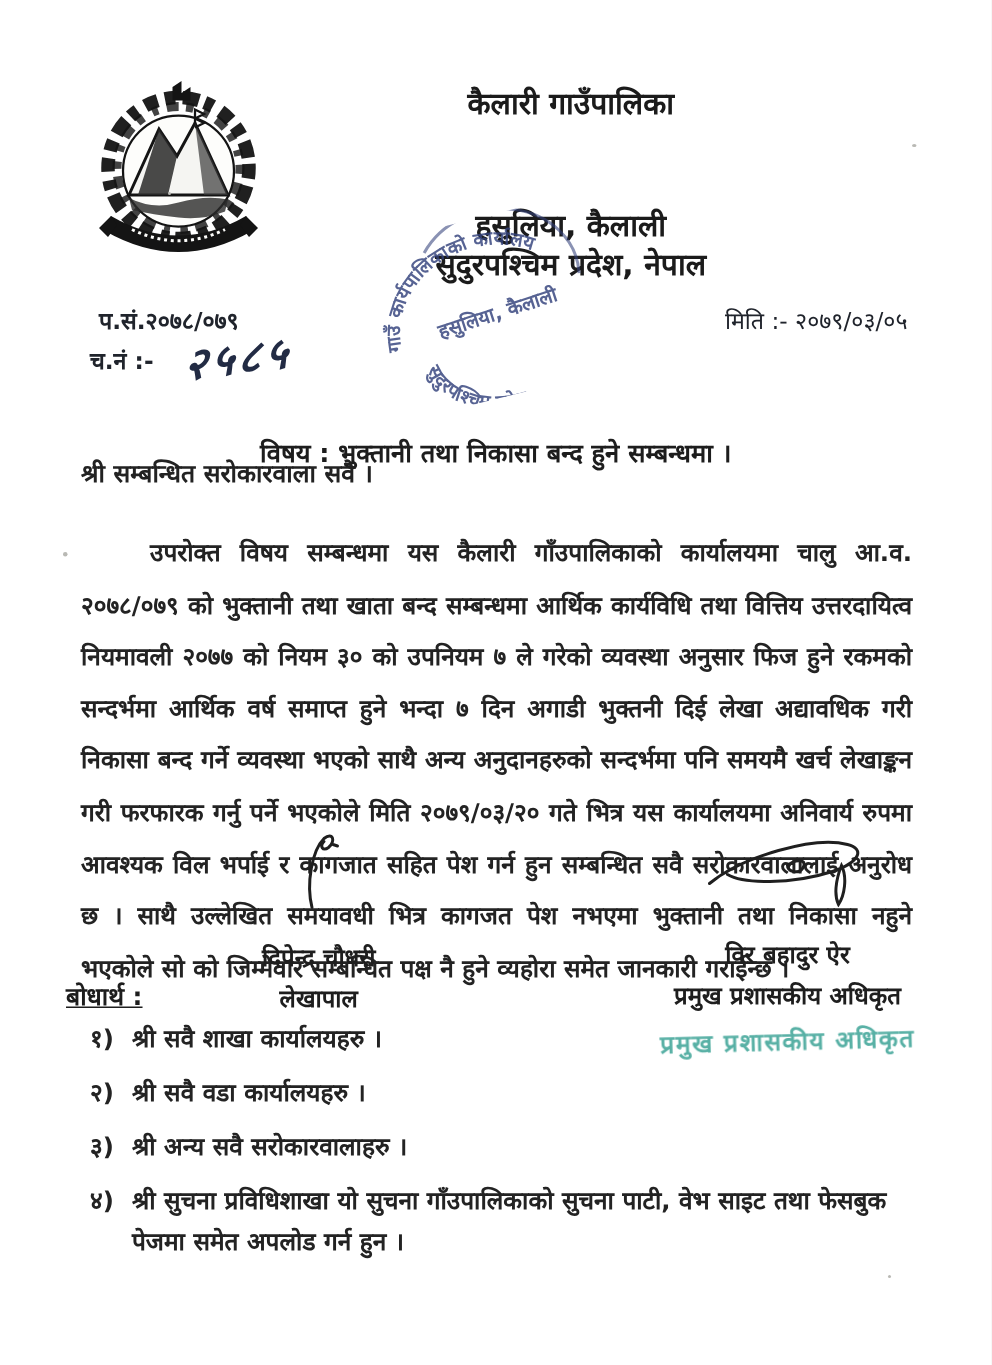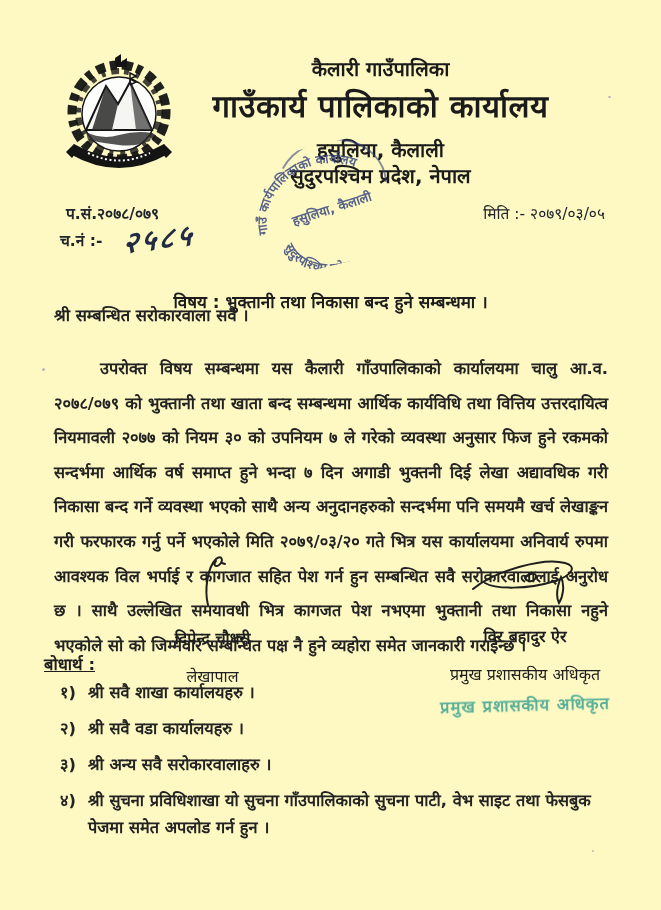--- a/index.html
+++ b/index.html
@@ -5,21 +5,21 @@
   html,body{margin:0;padding:0;}
   body{
     background:#e9e9e7;
     font-family:"DejaVu Sans","Liberation Sans",sans-serif;
     -webkit-font-smoothing:antialiased;
   }
   .page{
     position:relative;
     width:661px;height:910px;
     margin:0 auto;
-    background:#fef9c3;
+    background:#ffffff;
     overflow:hidden;
     color:#262626;
   }
   
   .emblem{position:absolute;left:58px;top:52px;width:122px;height:134px;}
   .lh{position:absolute;left:120px;right:20px;text-align:center;color:#1b1b1b;}
   .lh-muni{top:55px;font-size:20px;font-weight:bold;}
   .lh-office{top:84px;font-size:31px;font-weight:bold;letter-spacing:.5px;}
   .lh-addr{top:136px;font-size:20px;font-weight:bold;}
   .lh-prov{top:162px;font-size:20px;font-weight:bold;}
@@ -49,21 +49,21 @@
     position:absolute;left:54px;top:336px;width:554px;
     font-size:16.3px;line-height:2.12;
     text-align:justify;text-indent:46px;
     font-weight:bold;color:#232323;
   }
   
   .sig-left{position:absolute;left:130px;top:555px;width:165px;text-align:center;}
   .sig-right{position:absolute;left:425px;top:555px;width:200px;text-align:center;}
   .sig-scribble{display:block;margin:0 auto;}
   .sig-name{font-size:16px;font-weight:bold;color:#1e1e1e;margin-top:20px;}
-  .sig-title{font-size:16px;font-weight:normal;color:#1e1e1e;margin-top:16px;}
+  .sig-title{font-size:16px;font-weight:bold;color:#1e1e1e;margin-top:5px;}
   .teal-stamp{
     margin-top:8px;
     font-size:16.5px;font-weight:bold;
     color:#2f9d8f;
     opacity:.8;
     letter-spacing:1px;
     transform:rotate(-1.5deg);
     filter:blur(.4px);
     white-space:nowrap;
   }
@@ -104,21 +104,20 @@
 
     <path d="M28 80 q16 8 33 3 q18 -5 33 -2 l-2 8 q-15 6 -31 4 q-17 -2 -31 -5 z" fill="#2a2a2a" opacity=".8"></path>
 
     <path d="M16 92 q45 26 90 0 l4 10 q-49 28 -98 0 z" fill="#141414"></path>
     <path d="M16 92 l-8 8 6 6 6 -8 z M106 92 l8 8 -6 6 -6 -8 z" fill="#141414"></path>
 
     <path d="M30 101 q31 15 62 0" stroke="#fdfdfb" stroke-width="2" stroke-dasharray="2 2.5" fill="none"></path>
   </svg>
 
   <div class="lh lh-muni">कैलारी गाउँपालिका</div>
-  <div class="lh lh-office">गाउँकार्य पालिकाको कार्यालय</div>
   <div class="lh lh-addr">हसुलिया, कैलाली</div>
   <div class="lh lh-prov">सुदुरपश्चिम प्रदेश, नेपाल</div>
 
   <svg class="round-stamp" viewBox="0 0 170 120">
     <defs>
       <path id="arcTop" d="M25,78 A62,55 0 0 1 150,70"></path>
       <path id="arcBot" d="M38,84 A55,42 0 0 0 148,88"></path>
     </defs>
     <path d="M55,14 A55,48 0 0 1 152,52" fill="none" stroke="#33427c" stroke-width="2" opacity=".7"></path>
     <text font-size="12.5" font-weight="bold" fill="#33427c">

